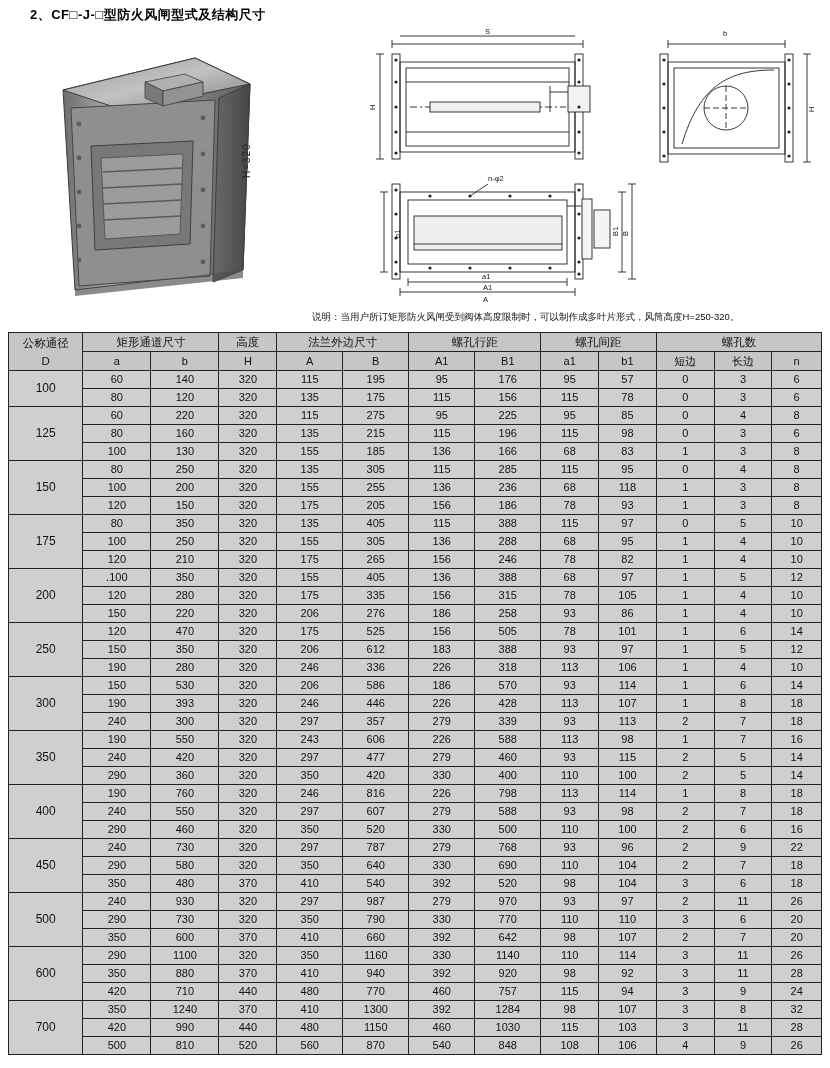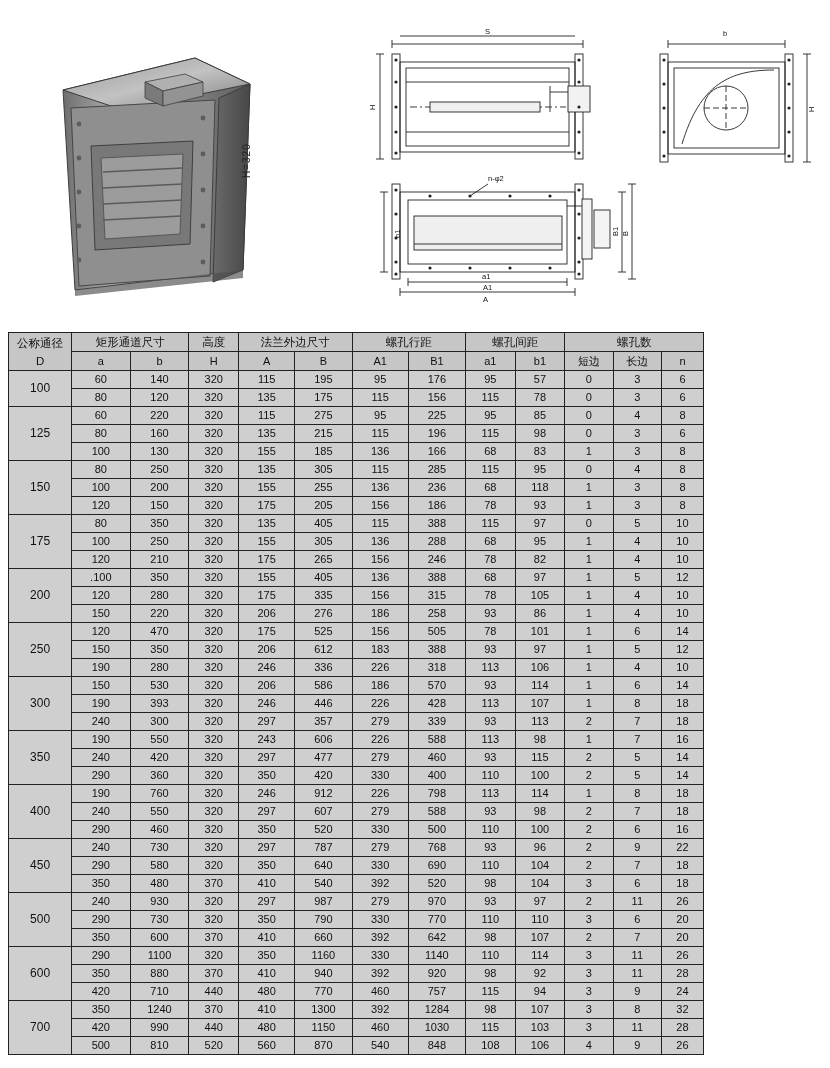--- a/index.html
+++ b/index.html
@@ -45,21 +45,21 @@
   .drawings svg{display:block;}
 
   .note{
     position:absolute;left:312px;top:286px;width:505px;
     font-size:9.5px;line-height:1.5;color:#111;
   }
 
   
   .tbl-wrap{position:absolute;left:8px;top:332px;width:814px;}
   table{
-    border-collapse:collapse;width:696px;
+    border-collapse:collapse;width:814px;
     font-size:11px;
   }
   th,td{
     border:1px solid #222;
     text-align:center;
     padding:0;
     height:17px;
     line-height:17px;
     background:#cfcfcf;
     font-weight:normal;
@@ -81,20 +81,21 @@
   col.c6,col.c7{width:64px;}
   col.c8,col.c9{width:56px;}
   col.c10,col.c11{width:56px;}
   col.c12{width:48px;}
 </style>
 </head>
 <body>
 
 <div class="page">
 
+  <div class="heading">2、CF□-J-□型防火风闸型式及结构尺寸</div>
 
   <div class="illus">
 
     <div class="photo">
       <svg width="225" height="258" viewBox="0 0 225 258">
         <defs>
           <linearGradient id="gBody" x1="0" y1="0" x2="1" y2="0">
             <stop offset="0%" stop-color="#6e6e6e"></stop>
             <stop offset="25%" stop-color="#a9a9a9"></stop>
             <stop offset="55%" stop-color="#8c8c8c"></stop>
@@ -284,20 +285,21 @@
           <text x="113" y="266">A1</text>
           <text x="113" y="278">A</text>
           <text x="30" y="214" transform="rotate(-90 30,214)">b1</text>
           <text x="248" y="212" transform="rotate(-90 248,212)">B1</text>
           <text x="258" y="212" transform="rotate(-90 258,212)">B</text>
           <text x="118" y="157">n-φ2</text>
         </g>
       </svg>
     </div>
 
+    <div class="note">说明：当用户所订矩形防火风闸受到阀体高度限制时，可以制作成多叶片形式，风筒高度H=250-320。</div>
   </div>
 
   <div class="tbl-wrap">
     <table>
       <colgroup>
         <col class="c0">
           <col class="c1">
           <col class="c2">
           <col class="c3">
           <col class="c4">
@@ -668,21 +670,21 @@
             <td>2</td>
             <td>5</td>
             <td>14</td>
           </tr>
           <tr>
             <td class="dcell" rowspan="3">400</td>
             <td>190</td>
             <td>760</td>
             <td>320</td>
             <td>246</td>
-            <td>912</td>
+            <td>816</td>
             <td>226</td>
             <td>798</td>
             <td>113</td>
             <td>114</td>
             <td>1</td>
             <td>8</td>
             <td>18</td>
           </tr>
           <tr>
             <td>240</td>

